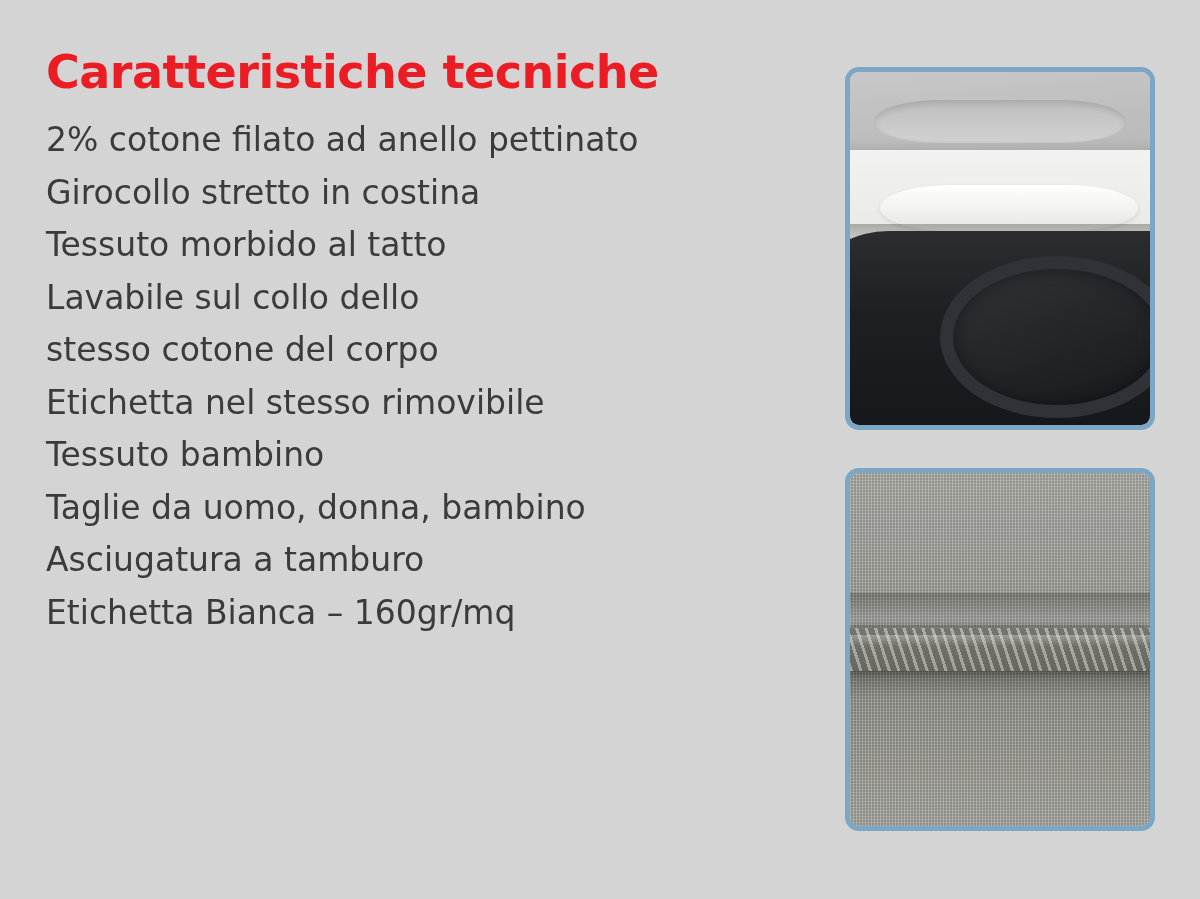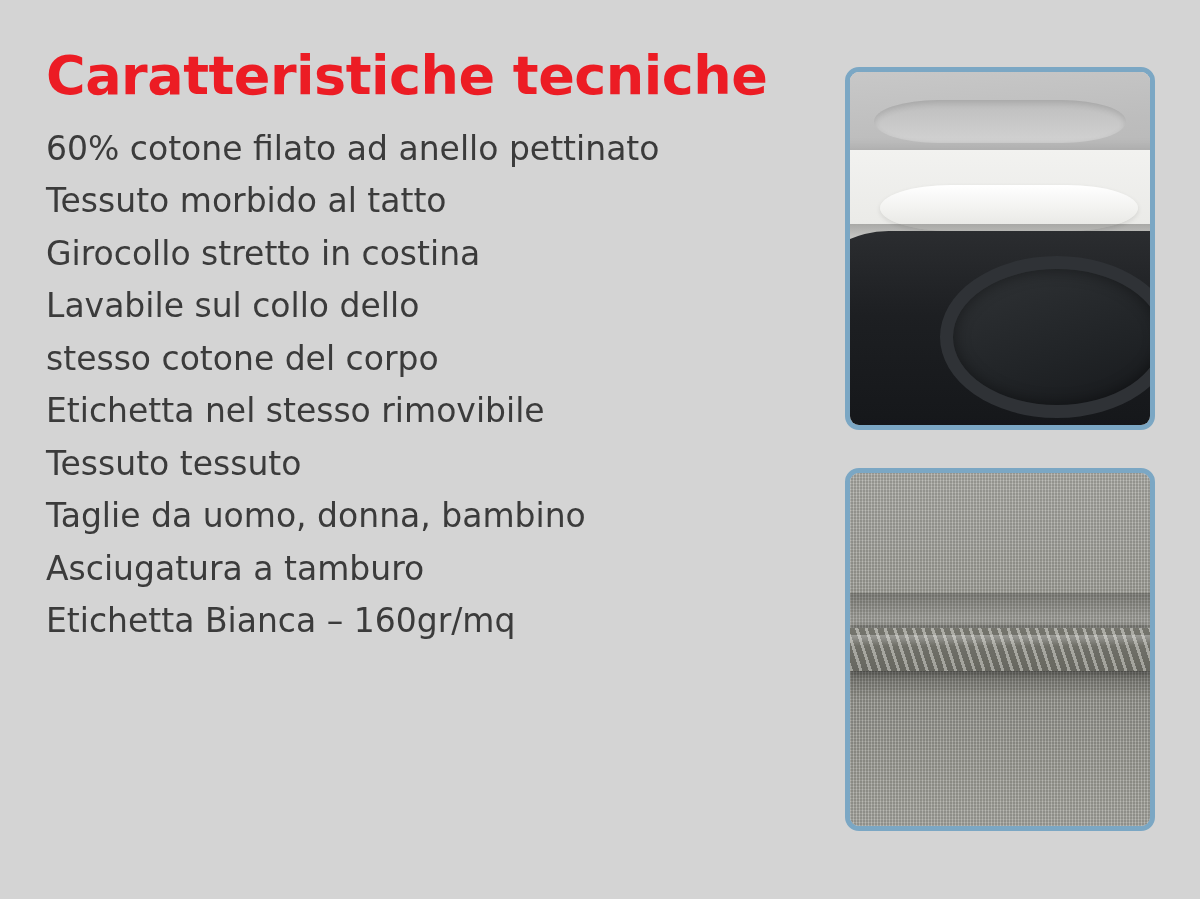--- a/index.html
+++ b/index.html
@@ -22,21 +22,21 @@
   }
   .content-col {
     position: absolute;
     left: 46px;
     top: 48px;
     width: 780px;
   }
   .title {
     color: #ec1c24;
     font-weight: bold;
-    font-size: 54px;
+    font-size: 46px;
     line-height: 1.05;
     letter-spacing: -0.5px;
     margin: 0 0 18px 0;
     font-family: "DejaVu Sans", sans-serif;
   }
   .spec-list {
     list-style: none;
     margin: 0;
     padding: 0;
   }
@@ -186,27 +186,27 @@
 </style>
 </head>
 <body>
 
 <div class="slide">
 
   <div class="content-col">
     <h1 class="title">Caratteristiche tecniche</h1>
 
     <ul class="spec-list">
-      <li>60% cotone filato ad anello pettinato</li>
+      <li>2% cotone filato ad anello pettinato</li>
+      <li>Girocollo stretto in costina</li>
       <li>Tessuto morbido al tatto</li>
-      <li>Girocollo stretto in costina</li>
       <li>Lavabile sul collo dello</li>
       <li>stesso cotone del corpo</li>
       <li>Etichetta nel stesso rimovibile</li>
-      <li>Tessuto tessuto</li>
+      <li>Tessuto bambino</li>
       <li>Taglie da uomo, donna, bambino</li>
       <li>Asciugatura a tamburo</li>
       <li>Etichetta Bianca – 160gr/mq</li>
     </ul>
   </div>
 
   <div class="photo photo-top">
     <div class="shirt-scene">
       <div class="grey-shirt"></div>
       <div class="grey-rib"></div>

